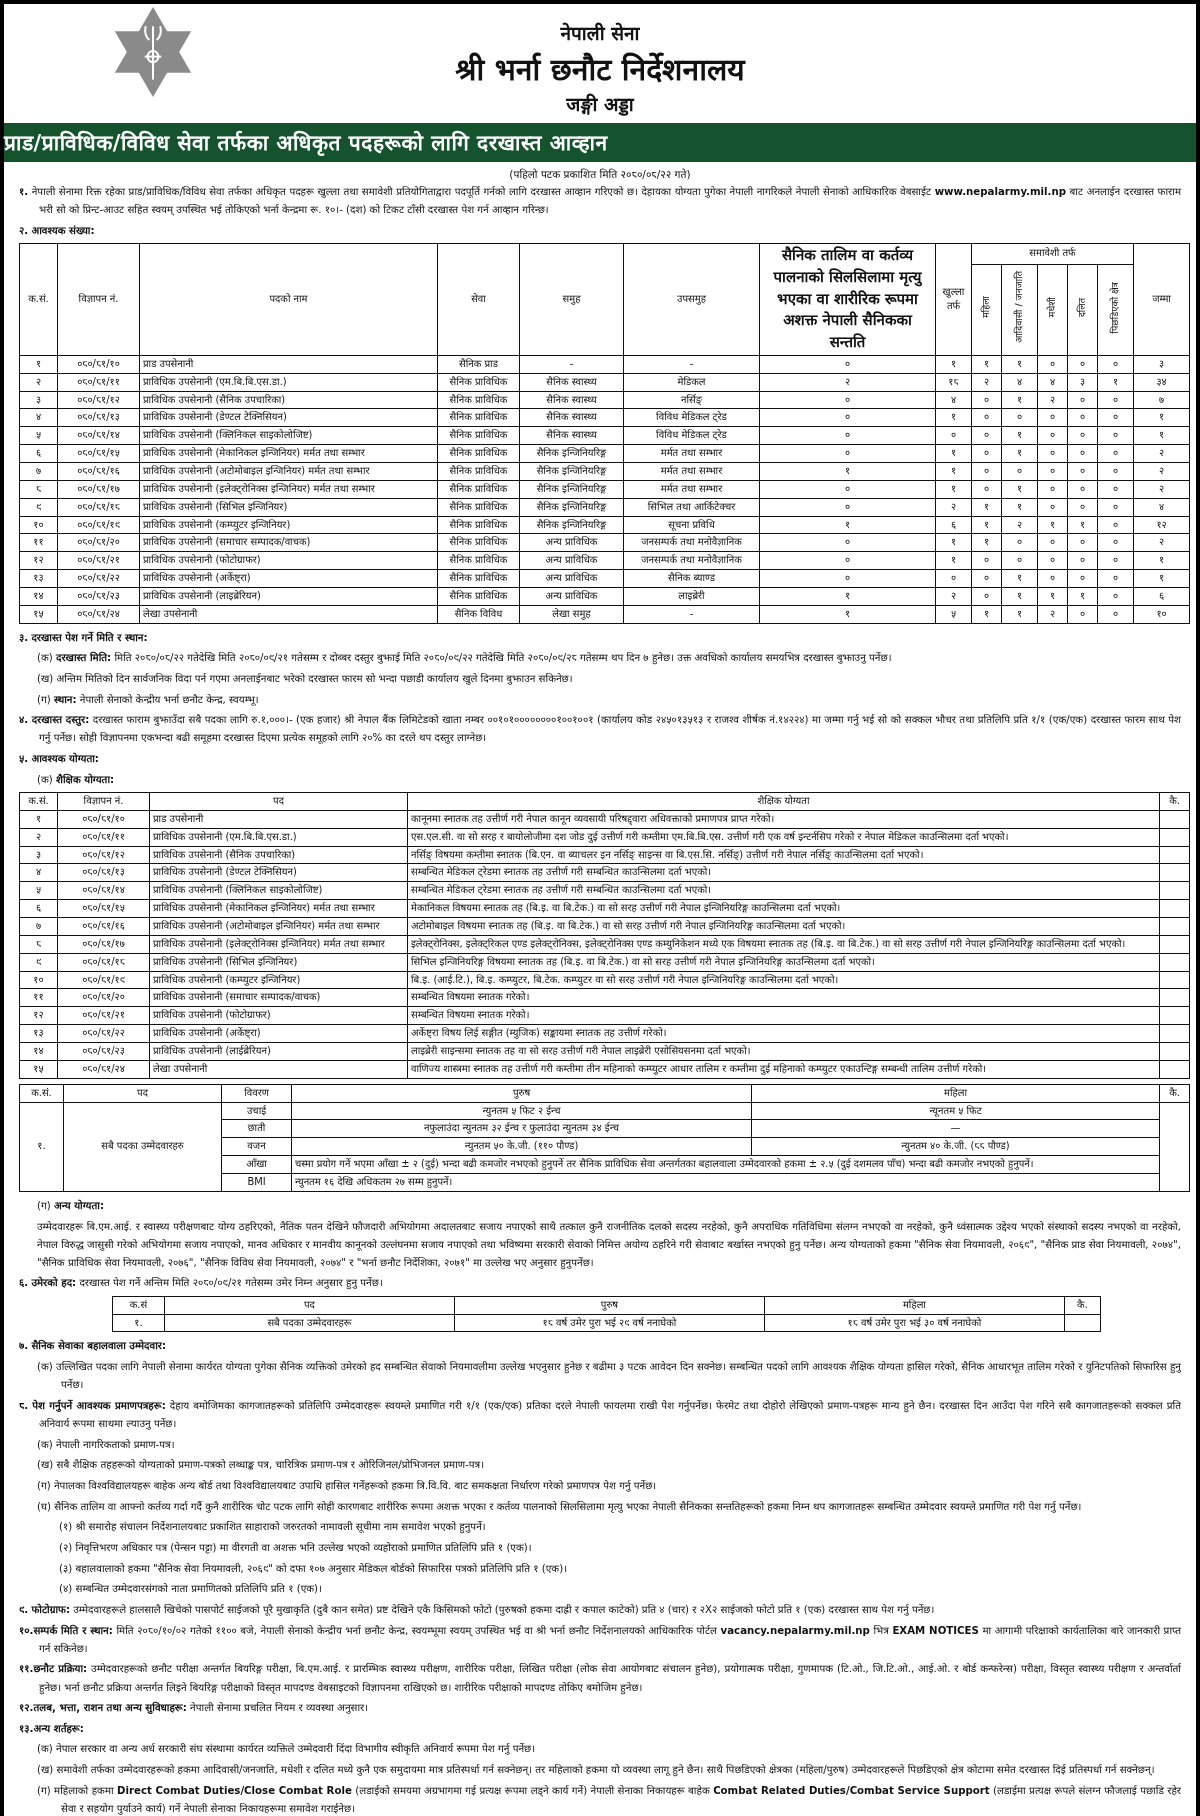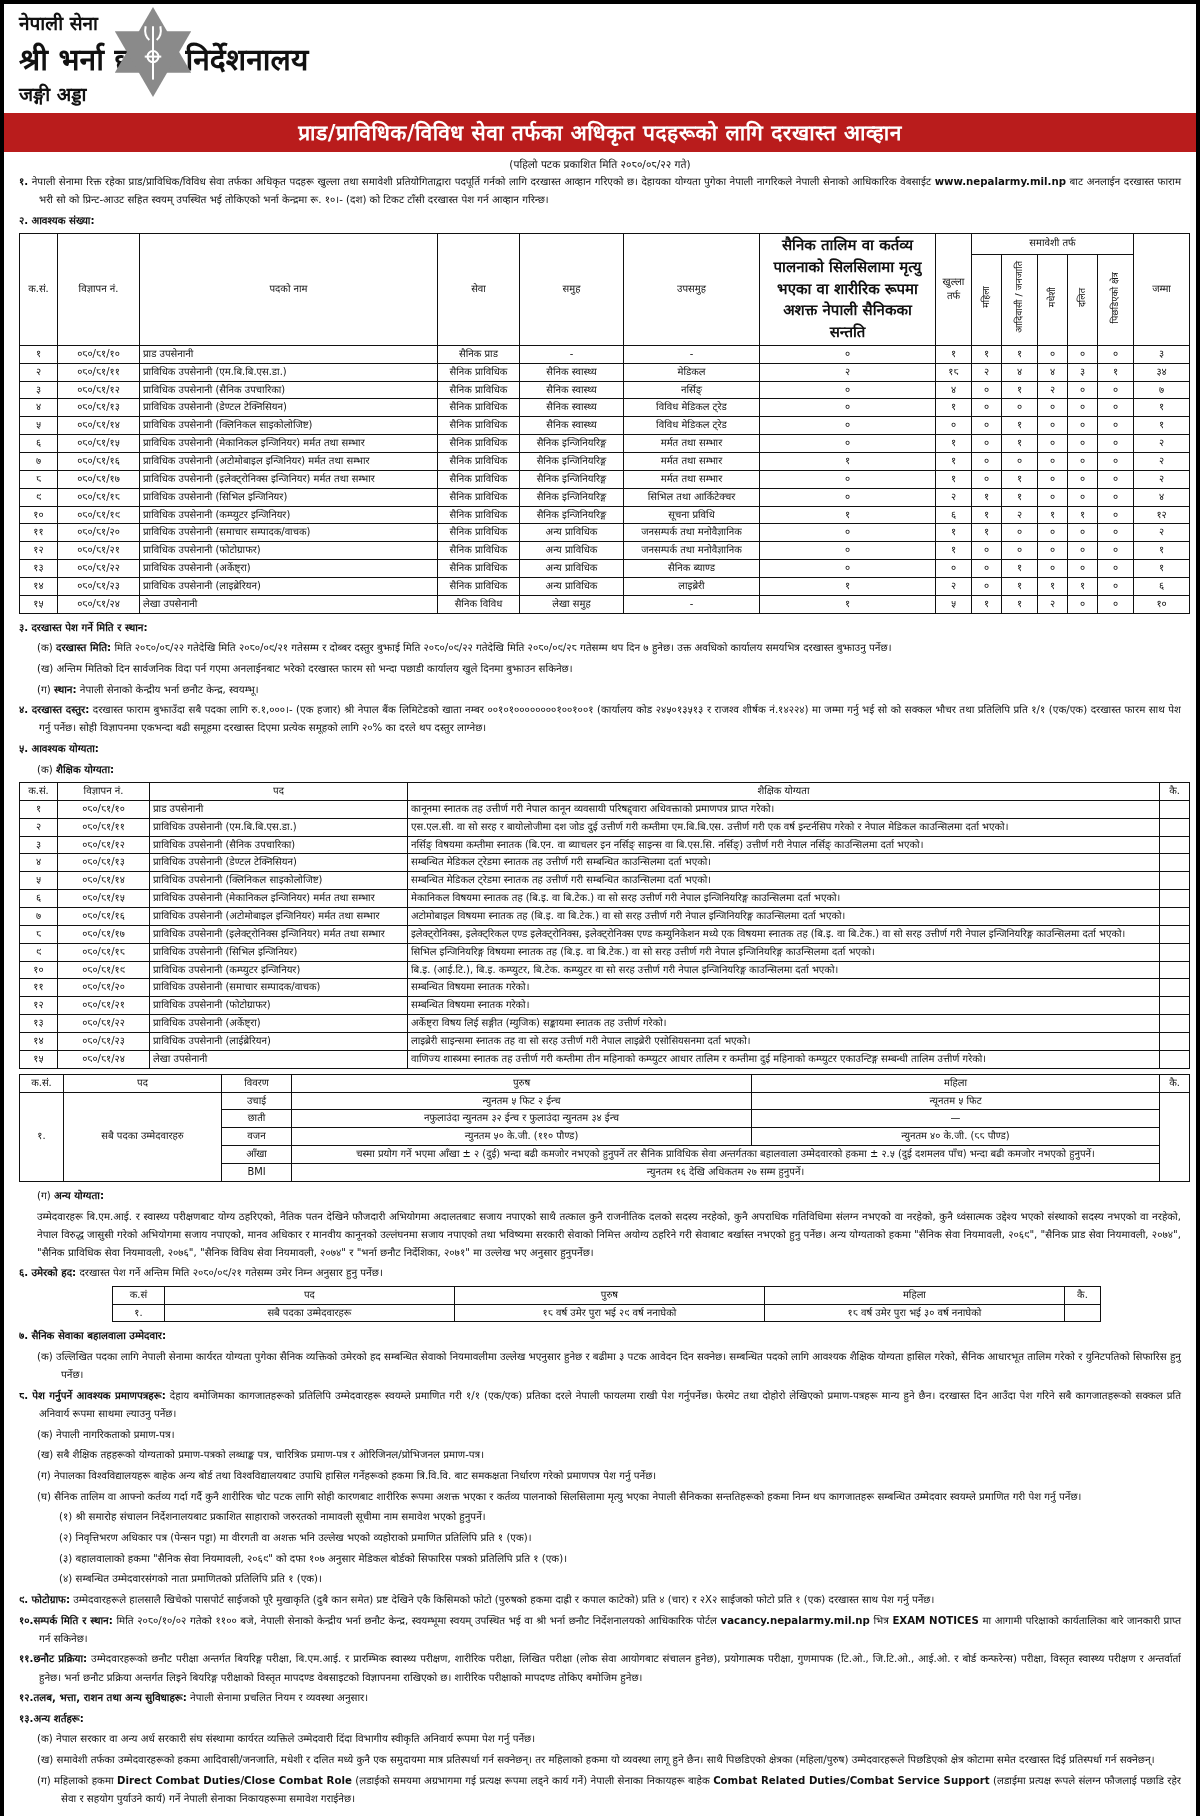--- a/index.html
+++ b/index.html
@@ -1,43 +1,43 @@
 <!DOCTYPE html>
 <html lang="ne"><head>
 <meta charset="utf-8">
 <style>
   html,body{margin:0;padding:0;background:#e9e9e9;}
   body{width:1200px;font-family:"DejaVu Sans","Liberation Sans",sans-serif;color:#111;}
   .sheet{background:#fff;border:4px solid #000;box-sizing:border-box;width:1200px;padding:0 15px 8px 15px;position:relative;}
   
-  .hdr{position:relative;padding-top:6px;min-height:86px;}
+  .hdr{position:relative;text-align:center;padding-top:16px;min-height:86px;}
   .emblem{position:absolute;left:84px;top:2px;width:100px;height:92px;}
   .hdr-l1{font-size:19px;font-weight:bold;line-height:1.45;}
   .hdr-l2{font-size:30px;font-weight:bold;line-height:1.45;}
   .hdr-l3{font-size:19px;font-weight:bold;line-height:1.45;}
-  .titlebar{background:#b91c1c;color:#fff;text-align:center;font-size:21px;font-weight:bold;
+  .titlebar{background:#14532d;color:#fff;font-size:21px;font-weight:bold;
             padding:5px 0 6px;margin:4px -15px 0 -15px;letter-spacing:.5px;}
   .pub{text-align:center;font-size:10.5px;margin:5px 0 2px;}
   
   .p{font-size:10.2px;line-height:1.78;margin:2.5px 0;text-align:justify;}
   .n1{padding-left:20px;text-indent:-20px;}
   .n2{padding-left:42px;text-indent:-24px;}
   .n3{padding-left:64px;text-indent:-24px;}
   .p b{font-weight:bold;}
   
   table{border-collapse:collapse;width:100%;margin:3px 0 5px;font-size:9.9px;table-layout:fixed;}
   th,td{border:1.2px solid #111;padding:1px 3px;text-align:center;vertical-align:middle;line-height:1.5;
         word-wrap:break-word;}
   thead th{font-weight:normal;}
   .vac td:nth-child(3){text-align:left;}
   .edu td:nth-child(3),.edu td:nth-child(4){text-align:left;}
   .santati-th{font-size:15px;line-height:1.45;font-weight:bold;}
   .vert{writing-mode:vertical-rl;transform:rotate(180deg);display:inline-block;line-height:1.1;
         font-size:9.4px;max-height:72px;white-space:normal;}
-  .phys td.spantext{text-align:center;}
+  .phys td.spantext{text-align:left;}
   .agewrap{width:84%;margin:2px auto 4px;}
 </style>
 </head>
 <body>
 
 <div class="sheet">
 
   <div class="hdr">
     <svg class="emblem" viewBox="0 0 100 100">
       <polygon points="50,1 91.5,72.5 8.5,72.5" fill="#8a8a8a"></polygon>

